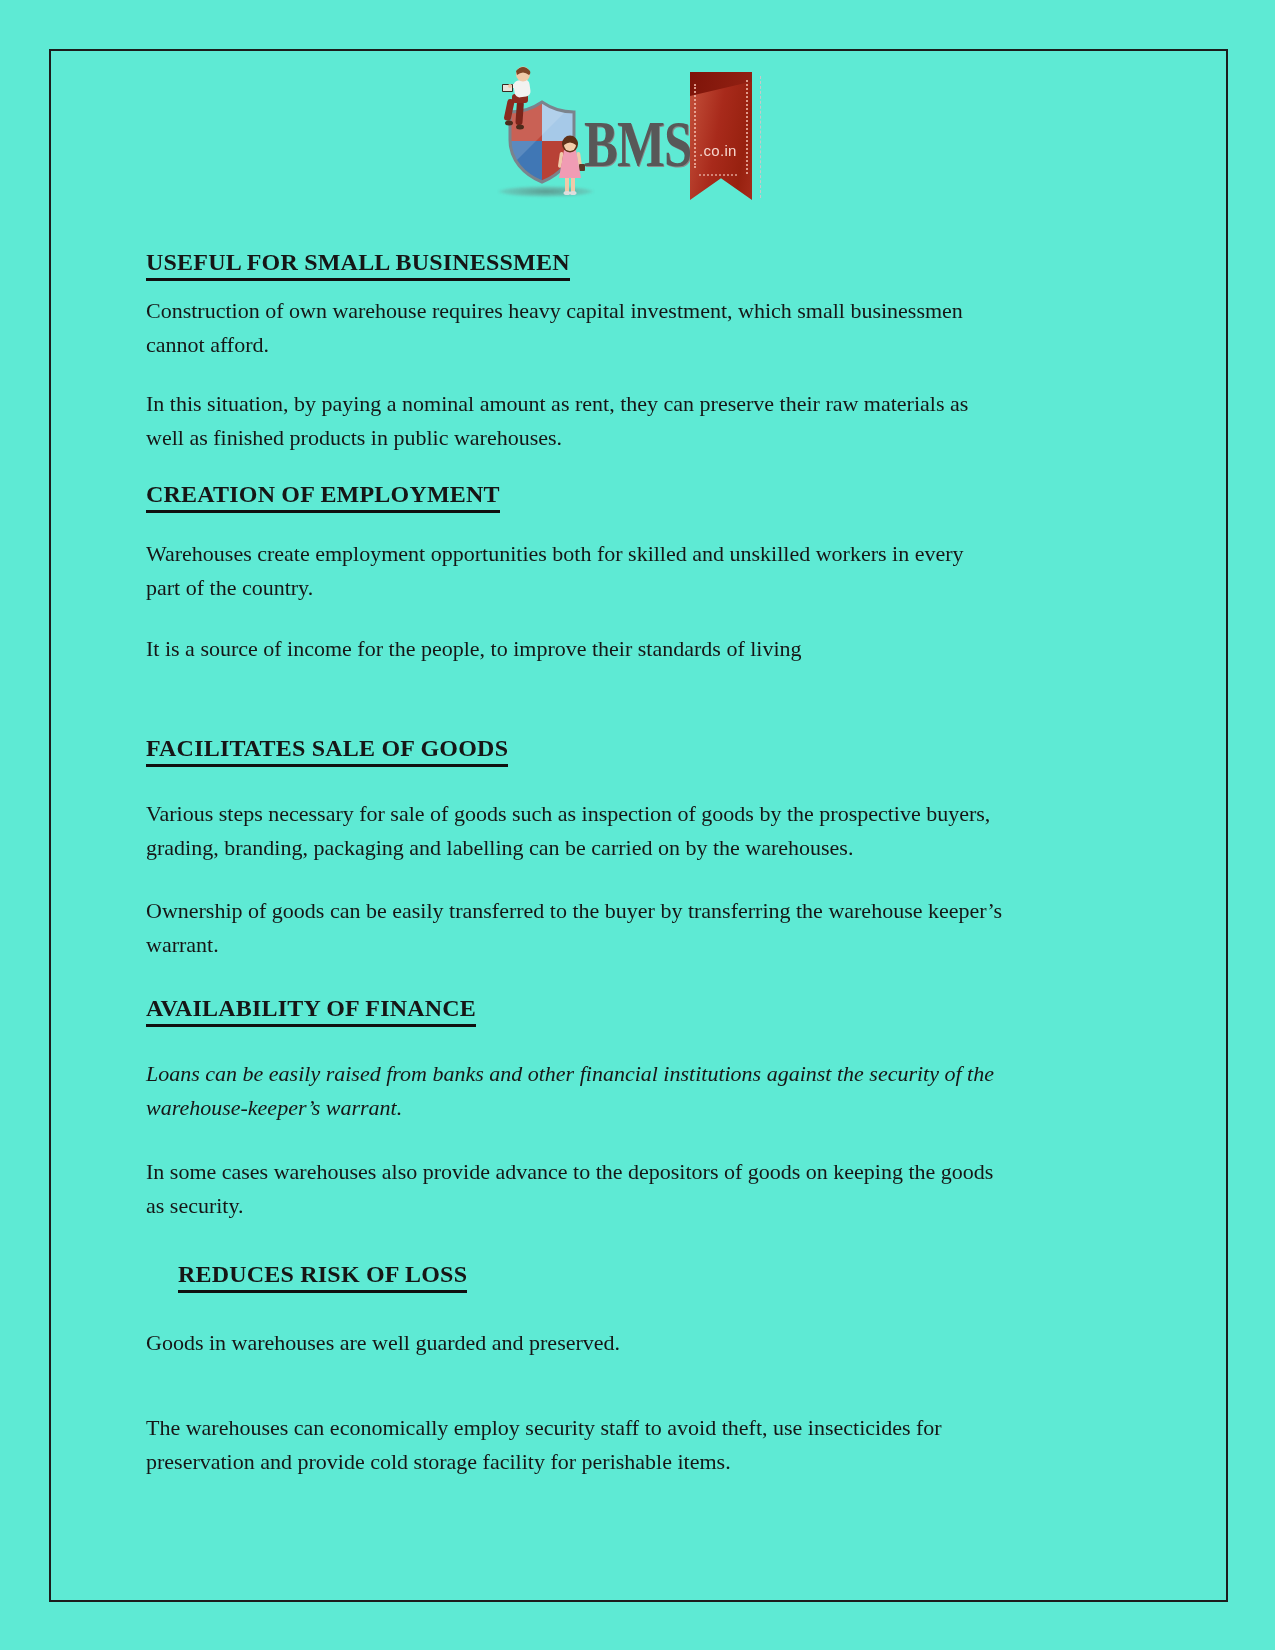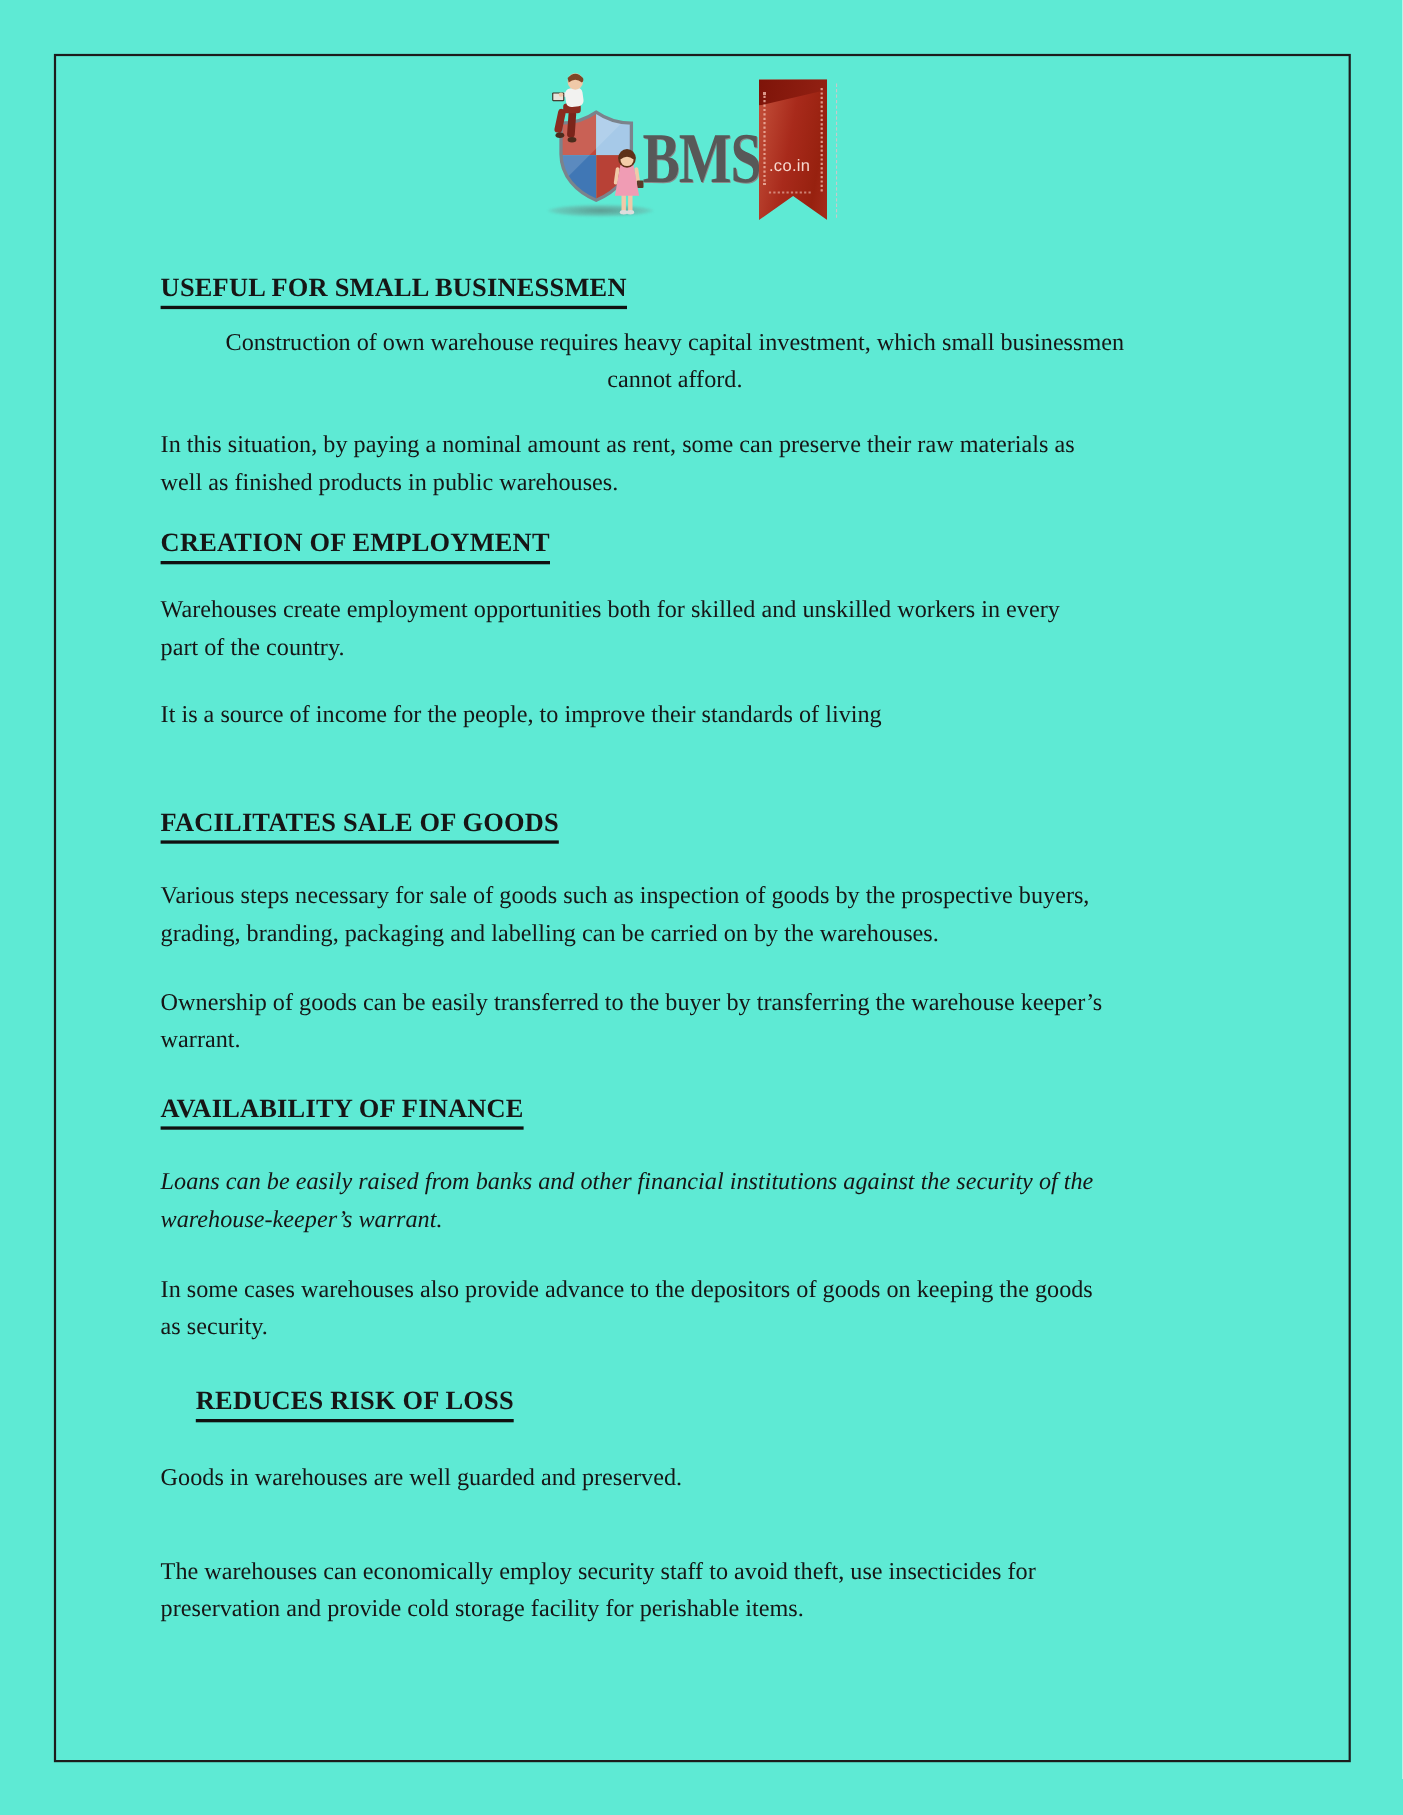--- a/index.html
+++ b/index.html
@@ -105,23 +105,23 @@
       <div class="stitch-l"></div>
       <div class="stitch-r"></div>
       <div class="stitch-b"></div>
       <div class="domain">.co.in</div>
     </div>
     <div class="logo-edge-dashes"></div>
   </div>
 
   <div class="doc">
       <h2 class="sec-heading" style="top: 230px; margin-top: 16px;"><span class="hl">USEFUL FOR SMALL BUSINESSMEN</span></h2>
-      <p class="body-para" style="top: 294px; text-align: center;">Construction of own warehouse requires heavy capital investment, which small businessmen
+      <p class="body-para" style="top: 294px;">Construction of own warehouse requires heavy capital investment, which small businessmen
 cannot afford.</p>
-      <p class="body-para" style="top: 387px;">In this situation, by paying a nominal amount as rent, some can preserve their raw materials as
+      <p class="body-para" style="top: 387px;">In this situation, by paying a nominal amount as rent, they can preserve their raw materials as
 well as finished products in public warehouses.</p>
       <h2 class="sec-heading" style="top: 478px;"><span class="hl">CREATION OF EMPLOYMENT</span></h2>
       <p class="body-para" style="top: 537px;">Warehouses create employment opportunities both for skilled and unskilled workers in every
 part of the country.</p>
       <p class="body-para" style="top: 632px;">It is a source of income for the people, to improve their standards of living</p>
       <h2 class="sec-heading" style="top: 732px;"><span class="hl">FACILITATES SALE OF GOODS</span></h2>
       <p class="body-para" style="top: 797px;">Various steps necessary for sale of goods such as inspection of goods by the prospective buyers,
 grading, branding, packaging and labelling can be carried on by the warehouses.</p>
       <p class="body-para" style="top: 894px;">Ownership of goods can be easily transferred to the buyer by transferring the warehouse keeper’s
 warrant.</p>

